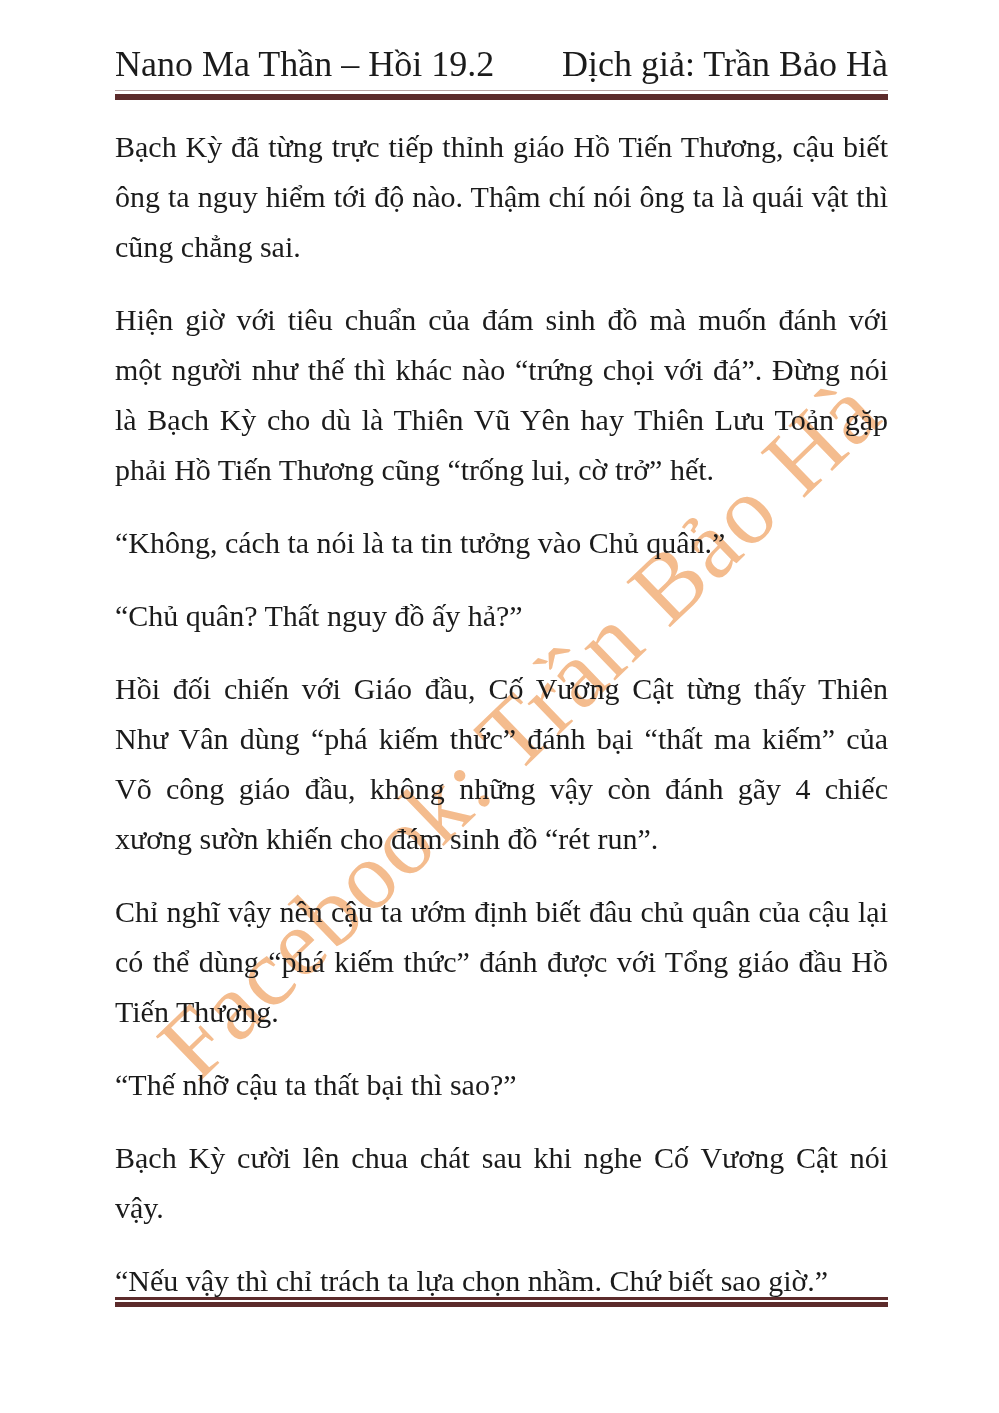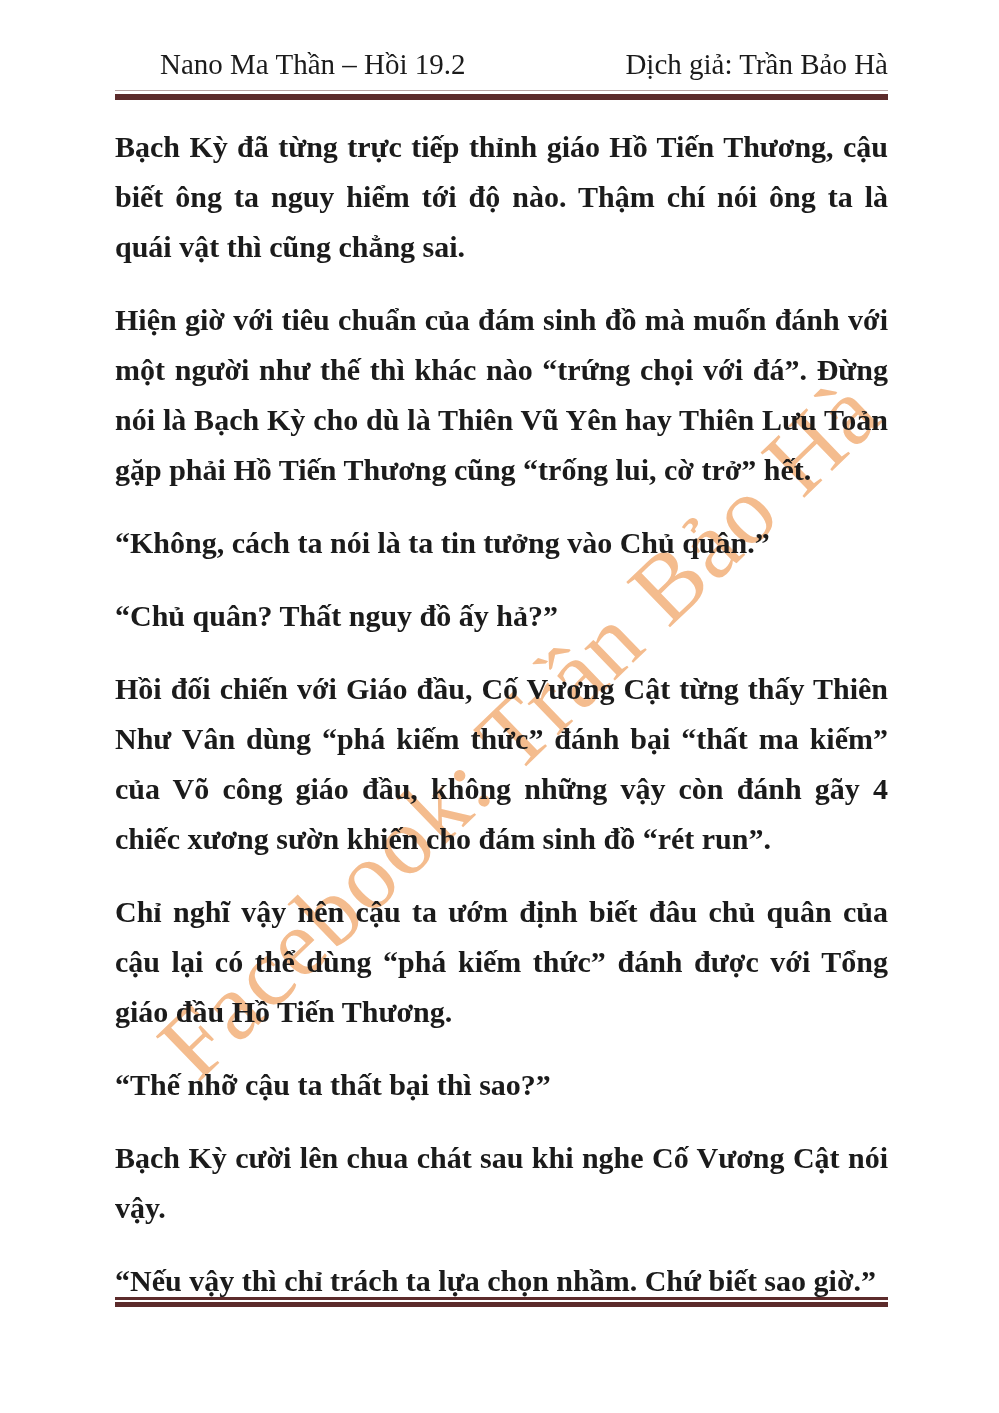--- a/index.html
+++ b/index.html
@@ -34,43 +34,41 @@
     position: absolute;
     left: 115px;
     right: 111px;
     top: 46px;
     z-index: 1;
   }
   .header-row {
     display: flex;
     justify-content: space-between;
     align-items: flex-start;
-    font-size: 29px;
+    font-size: 36px;
     line-height: 36px;
-    margin-left: 45px;
   }
   .rule {
     width: 100%;
   }
   .rule-header {
     height: 10px;
     margin-top: 8px;
     background: linear-gradient(
       to bottom,
       #b7a4a4 0px, #b7a4a4 1px,
       transparent 1px, transparent 4px,
       var(--rule, #5c2b2b) 4px, var(--rule, #5c2b2b) 10px
     );
   }
   .body-text p {
     font-size: 30px;
     line-height: 50px;
     text-align: justify;
     margin: 0 0 23px 0;
-    font-weight: bold;
   }
   .body-text p:first-child {
     margin-top: 22px;
   }
   .footer {
     position: absolute;
     left: 115px;
     right: 111px;
     top: 1297px;
     z-index: 1;

